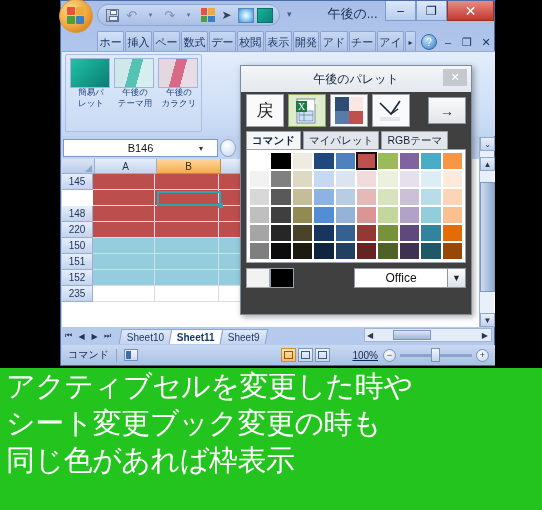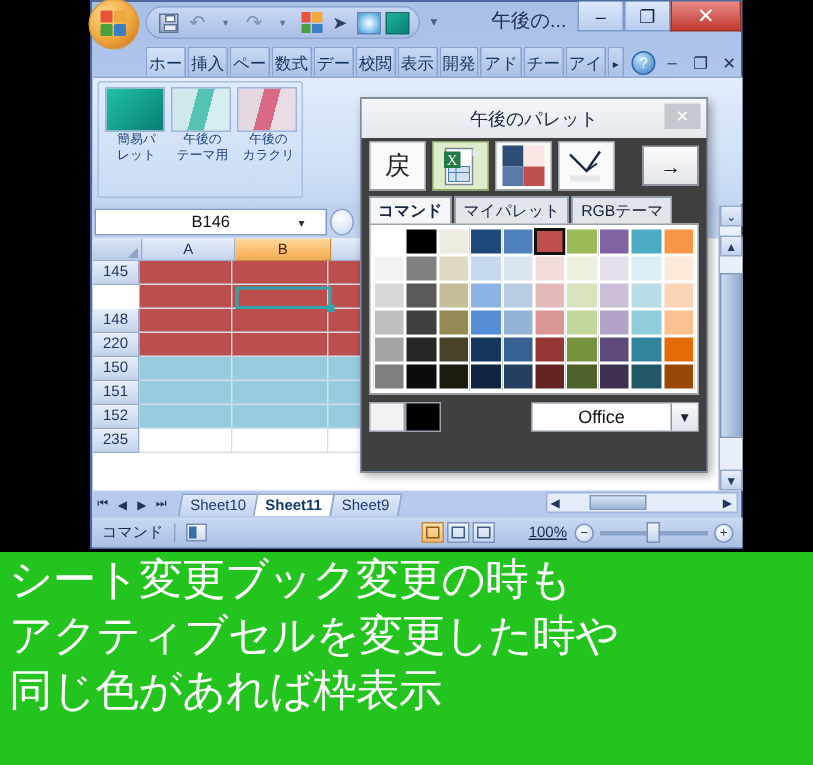--- a/index.html
+++ b/index.html
@@ -486,18 +486,18 @@
       <div class="fsw" style="background: rgb(242, 242, 242);"></div>
       <div class="fsw" style="background: rgb(0, 0, 0);"></div>
       <div id="themesel">
         <span>Office</span>
         <div id="themearrow">▼</div>
       </div>
     </div>
   </div>
 
   <div id="caption">
+    <p>アクティブセルを変更した時や</p>
     <p>シート変更ブック変更の時も</p>
-    <p>アクティブセルを変更した時や</p>
     <p>同じ色があれば枠表示</p>
   </div>
 
 </div>
 
 </body></html>

